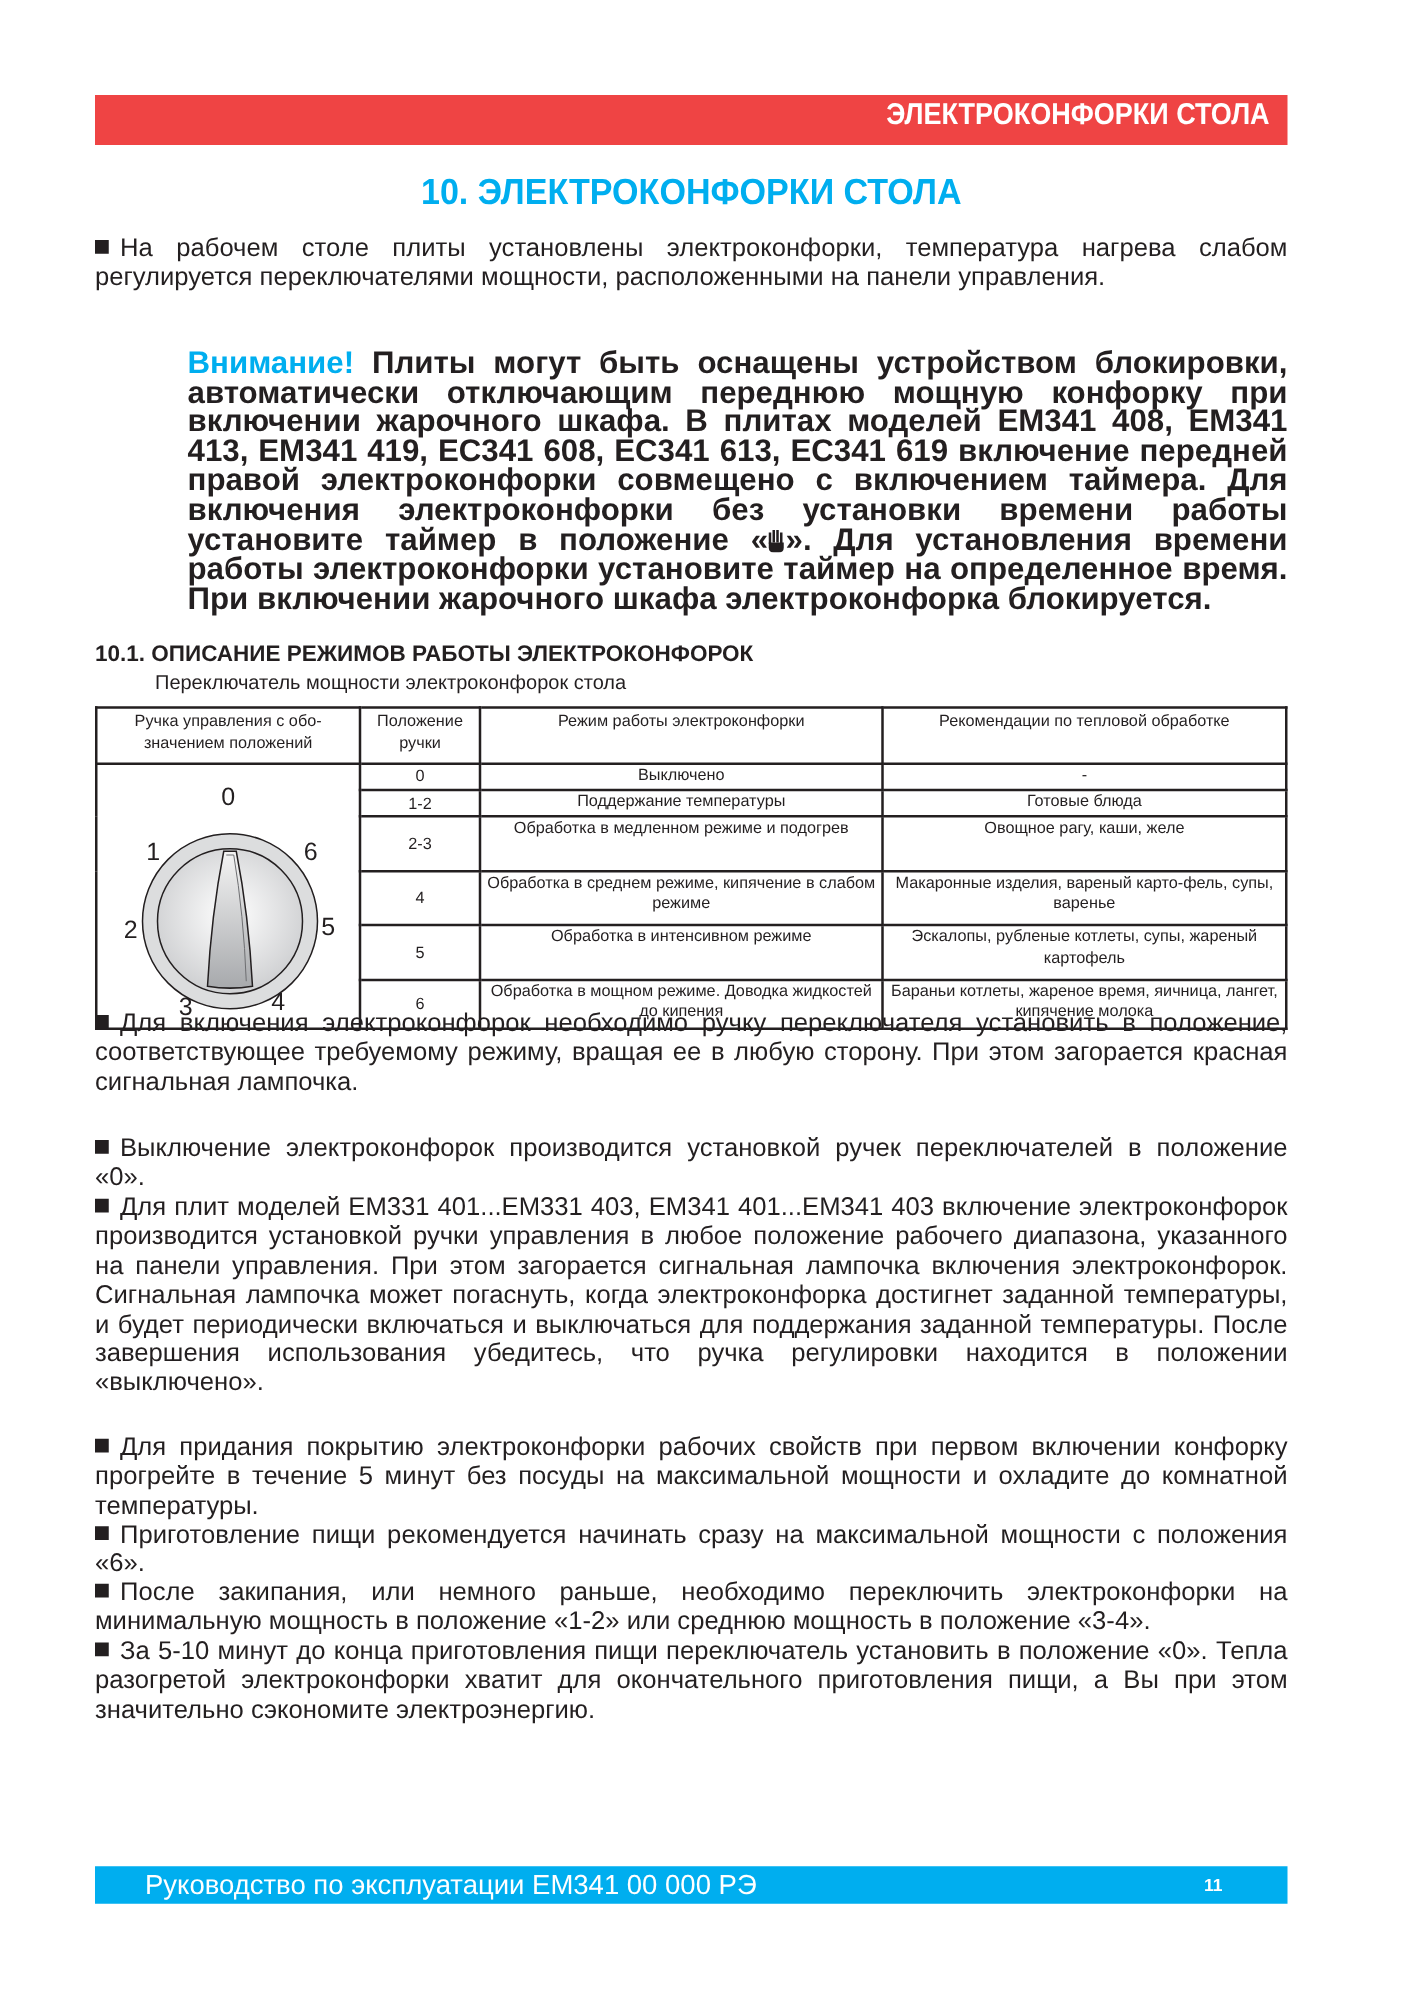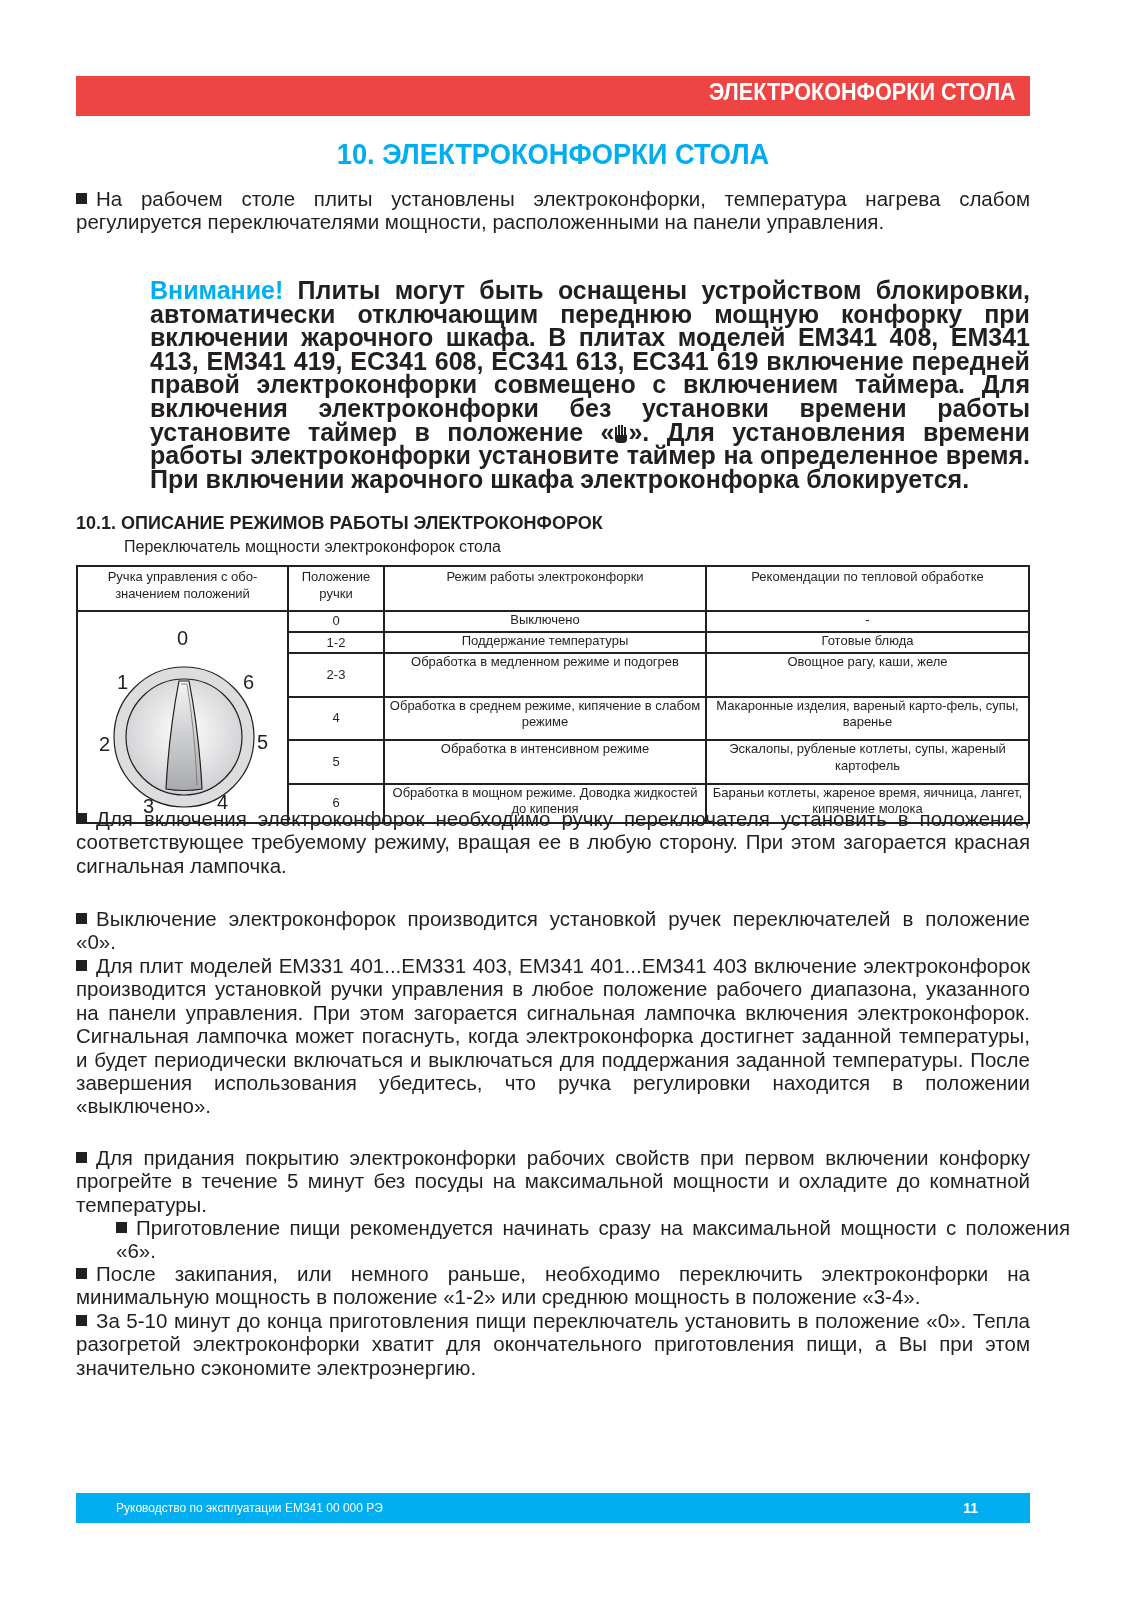--- a/index.html
+++ b/index.html
@@ -26,21 +26,21 @@
   .c1 { width: 203px; } .c2 { width: 88px; } .c3 { width: 314px; } .c4 { width: auto; }
   tr.r-short td { height: 18px; }
   tr.r-tall td { height: 39px; }
   tr.r-last td { height: 35px; }
   td.pos { vertical-align: middle !important; }
   td.knob-cell { padding: 0; position: relative; }
   .knob-wrap { position: relative; width: 203px; height: 210px; }
   .knob-wrap .lbl { position: absolute; font-size: 20px; color: #231f20; line-height: 20px; }
 
   .footer-bar { position: absolute; left: 76px; top: 1493px; width: 954px; height: 30px; background: #00aeef; }
-  .footer-bar .doc { position: absolute; left: 40px; top: 5px; color: #ffffff; font-size: 12px; line-height: 20px; }
+  .footer-bar .doc { position: absolute; left: 40px; top: 5px; color: #ffffff; font-size: 22px; line-height: 20px; }
   .footer-bar .pg { position: absolute; right: 52px; top: 3px; color: #ffffff; font-size: 14px; font-weight: bold; line-height: 24px; }
 </style>
 </head>
 <body>
 
 <div class="header-bar">
   <span class="txt">ЭЛЕКТРОКОНФОРКИ СТОЛА</span>
 </div>
 
 <div class="page-title">10. ЭЛЕКТРОКОНФОРКИ СТОЛА</div>
@@ -136,21 +136,21 @@
 </div>
 <div class="para" style="top:907px;">
   <span class="bullet"></span><span>Выключение электроконфорок производится установкой ручек  переключателей в положение «0».</span>
 </div>
 <div class="para" style="top:954px;">
   <span class="bullet"></span><span>Для плит моделей ЕМ331 401...ЕМ331 403, ЕМ341 401...ЕМ341 403 включение электроконфорок производится установкой ручки управления в любое положение рабочего диапазона, указанного на панели управления. При этом загорается сигнальная лампочка включения электроконфорок. Сигнальная лампочка может погаснуть, когда электроконфорка достигнет заданной температуры, и будет периодически включаться и выключаться для поддержания заданной температуры. После завершения использования убедитесь, что ручка регулировки находится в положении «выключено».</span>
 </div>
 <div class="para" style="top:1146px;">
   <span class="bullet"></span><span>Для придания покрытию электроконфорки рабочих свойств при первом включении конфорку прогрейте в течение 5 минут без посуды на максимальной мощности и охладите до комнатной температуры.</span>
 </div>
-<div class="para" style="top:1216px;margin-left:40px;">
+<div class="para" style="top:1216px;">
   <span class="bullet"></span><span>Приготовление пищи рекомендуется начинать сразу на максимальной мощности с положения «6».</span>
 </div>
 <div class="para" style="top:1262px;">
   <span class="bullet"></span><span>После закипания, или немного раньше, необходимо переключить электроконфорки на минимальную мощность в положение «1-2» или среднюю мощность в положение «3-4».</span>
 </div>
 <div class="para" style="top:1309px;">
   <span class="bullet"></span><span>За 5-10 минут до конца приготовления пищи переключатель установить в положение «0». Тепла разогретой электроконфорки хватит для окончательного приготовления пищи, а Вы при этом значительно сэкономите электроэнергию.</span>
 </div>
 
 <div class="footer-bar">

